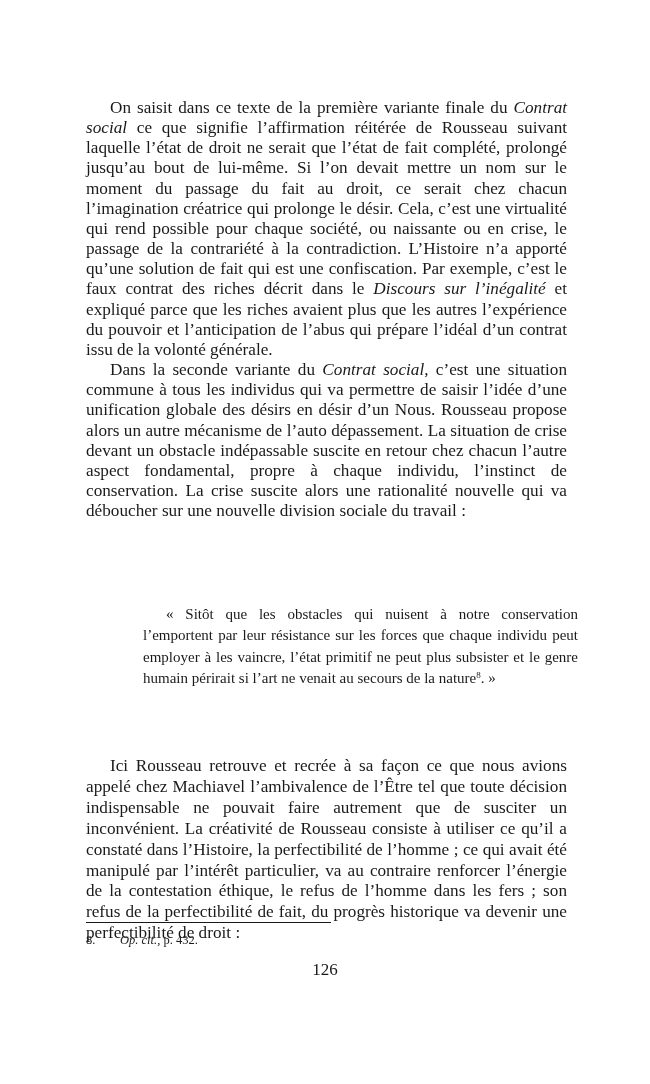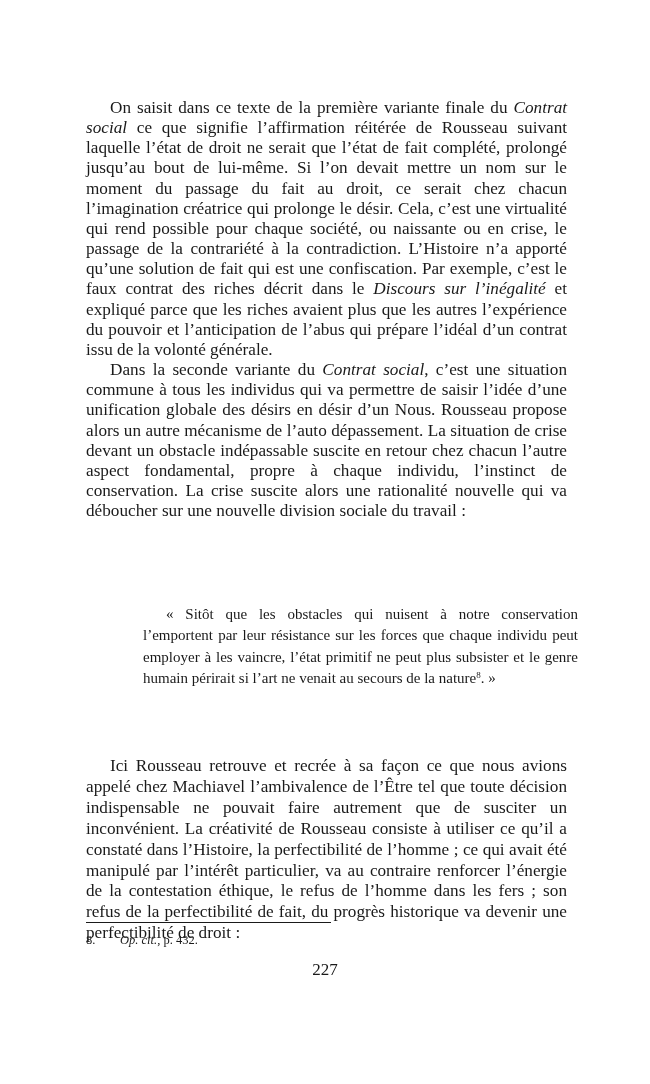--- a/index.html
+++ b/index.html
@@ -115,16 +115,16 @@
     </p>
   </div>
 
   <div class="fn-rule"></div>
 
   <div class="footnote">
     <span class="fn-num">8.</span><i>Op. cit.</i><span>, p. 432.</span>
   </div>
 
   <div class="page-number">
-    <span>227</span>
+    <span>126</span>
   </div>
 
 </div>
 
 </body></html>

